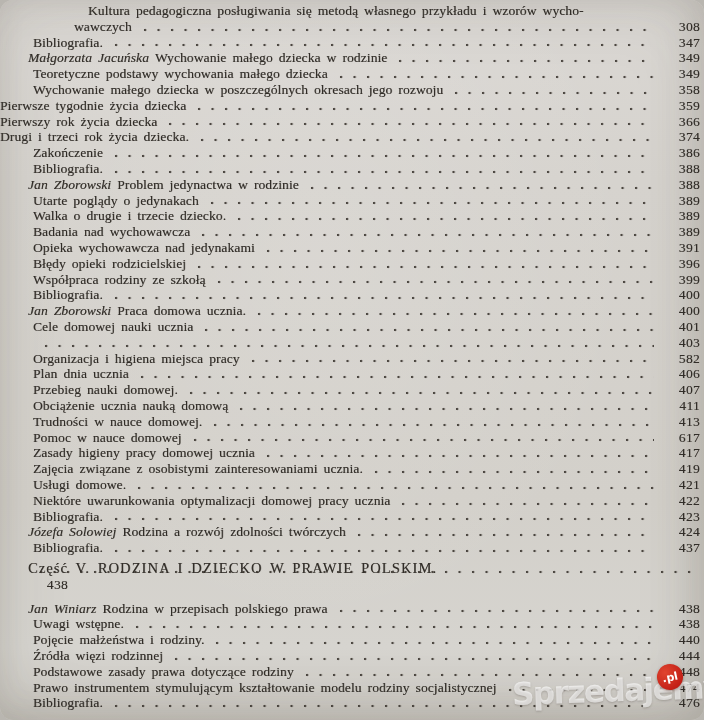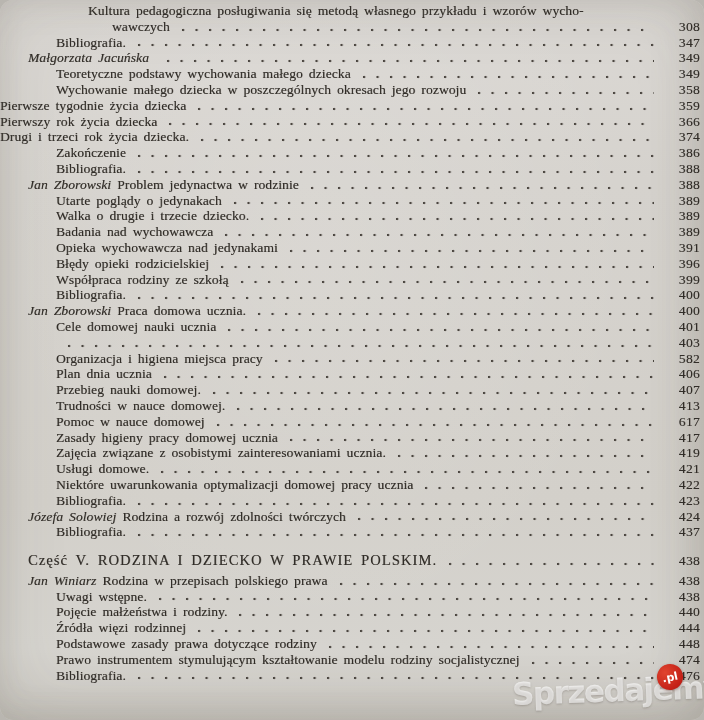--- a/index.html
+++ b/index.html
@@ -24,30 +24,31 @@
   }
   .row{
     display:flex;align-items:baseline;
     height:15.8px;line-height:15.8px;
     font-size:13.5px;
     letter-spacing:0.1px;word-spacing:2.5px;
     white-space:nowrap;
     text-shadow:0.4px 0.2px 0.5px rgba(52,47,40,0.45);
   }
   .ind-author{padding-left:28px;justify-content:center;}
-  .ind-l1{padding-left:56px;}
+  .ind-l1{padding-left:33px;}
   .ind-l2{}
   .ind-l3{padding-left:88px;}
-  .ind-cont{padding-left:112px;}
+  .ind-cont{padding-left:74px;}
   .author{font-style:italic;margin-right:6px;}
   .row.heading{
     font-size:14.5px;letter-spacing:1.1px;word-spacing:3px;
     margin-top:13px;
-  }
-  .row.gap-small{margin-top:4px;}
+    flex-direction:column;
+  }
+  .row.gap-small{margin-top:16px;}
   .leader{
     flex:1;position:relative;align-self:stretch;
     margin:0 6px 0 9px;min-width:0;
   }
   .leader::after{
     content:"";position:absolute;left:2px;right:0;bottom:3px;height:4px;
     background-image:radial-gradient(circle at 2px 2px, rgba(55,50,44,0.88) 1.15px, rgba(55,50,44,0) 1.6px);
     background-size:13.5px 4px;background-repeat:repeat-x;
   }
   .leader.no-dots::after{display:none;}
@@ -95,20 +96,21 @@
     <span class="pagenum">308</span>
   </div>
       <div class="row ind-l1">
 
     <span class="title">Bibliografia.</span>
     <span class="leader"></span>
     <span class="pagenum">347</span>
   </div>
       <div class="row ind-author">
     <span class="author">Małgorzata Jacuńska</span>
+    <span class="title">Wychowanie małego dziecka w rodzinie</span>
     <span class="leader"></span>
     <span class="pagenum">349</span>
   </div>
       <div class="row ind-l1">
 
     <span class="title">Teoretyczne podstawy wychowania małego dziecka</span>
     <span class="leader"></span>
     <span class="pagenum">349</span>
   </div>
       <div class="row ind-l1">
@@ -225,20 +227,26 @@
     <span class="pagenum">406</span>
   </div>
       <div class="row ind-l1">
 
     <span class="title">Przebieg nauki domowej.</span>
     <span class="leader"></span>
     <span class="pagenum">407</span>
   </div>
       <div class="row ind-l1">
 
+    <span class="title">Obciążenie ucznia nauką domową</span>
+    <span class="leader"></span>
+    <span class="pagenum">411</span>
+  </div>
+      <div class="row ind-l1">
+
     <span class="title">Trudności w nauce domowej.</span>
     <span class="leader"></span>
     <span class="pagenum">413</span>
   </div>
       <div class="row ind-l1">
 
     <span class="title">Pomoc w nauce domowej</span>
     <span class="leader"></span>
     <span class="pagenum">617</span>
   </div>

